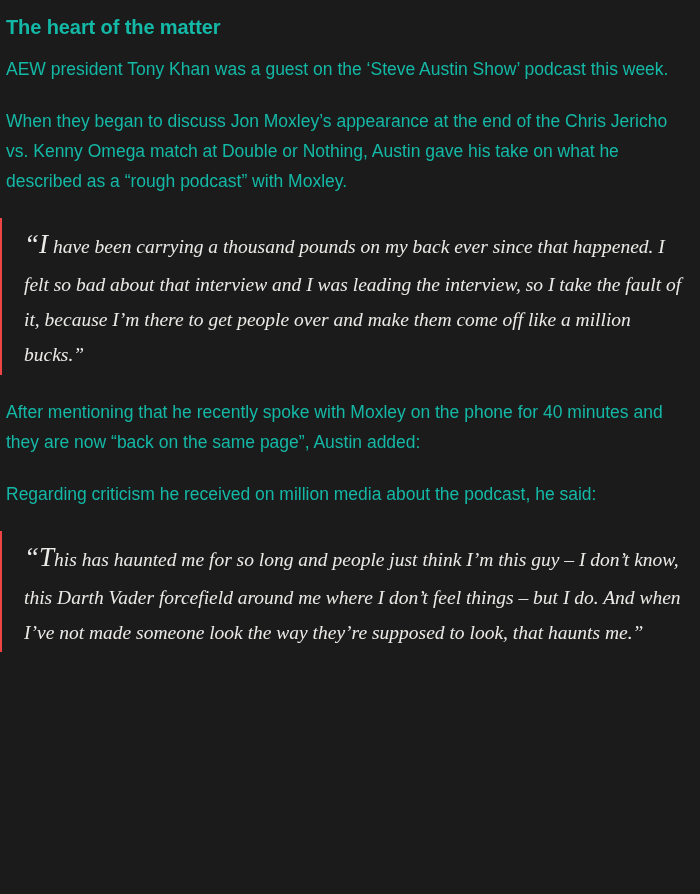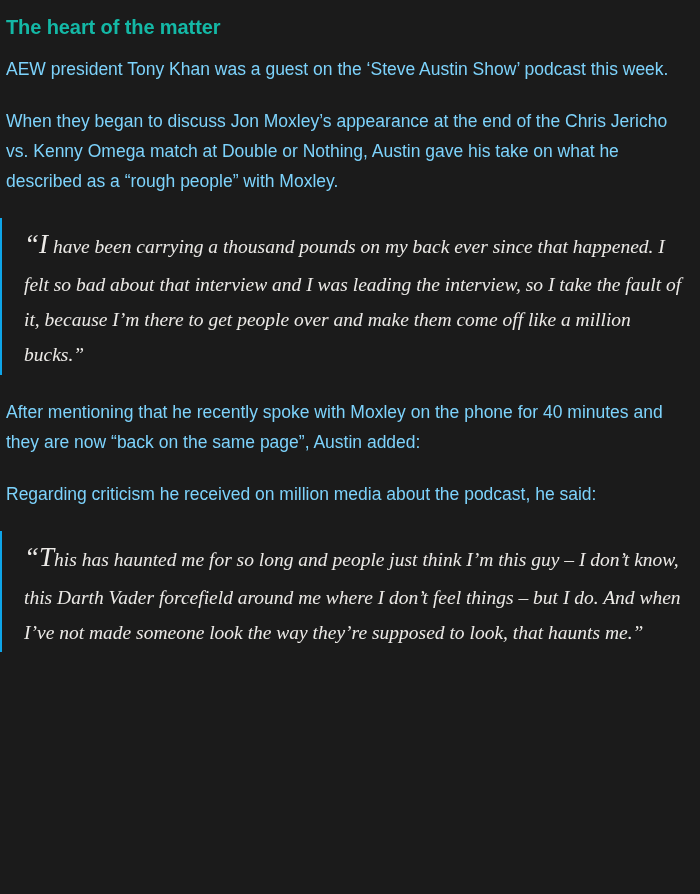--- a/index.html
+++ b/index.html
@@ -22,30 +22,30 @@
     font-weight: bold;
     color: #14b8a6;
     letter-spacing: -0.1px;
     margin: 4px 0 14px 0;
     padding: 0 6px;
     line-height: 1.3;
   }
   .para {
     font-size: 17.5px;
     line-height: 1.72;
-    color: #7dd3fc;
+    color: #14b8a6;
     margin: 0 0 22px 0;
     padding: 0 6px;
     font-weight: 400;
   }
   .quote {
     position: relative;
     margin: 0 0 22px 0;
     padding: 2px 10px 2px 22px;
-    border-left: 2px solid #0ea5e9;
+    border-left: 2px solid #ef4444;
   }
   .quote p {
     margin: 0;
     font-family: "Liberation Serif", serif;
     font-style: italic;
     font-size: 19.5px;
     line-height: 1.78;
     color: #eceae7;
   }
   .quote .dropcap {
@@ -59,21 +59,21 @@
 </style>
 </head>
 <body>
 
 <div class="article">
 
   <h2 class="heading">The heart of the matter</h2>
 
   <p class="para">AEW president Tony Khan was a guest on the ‘Steve Austin Show’ podcast this week.</p>
 
-  <p class="para">When they began to discuss Jon Moxley’s appearance at the end of the Chris Jericho vs. Kenny Omega match at Double or Nothing, Austin gave his take on what he described as a “rough people” with Moxley.</p>
+  <p class="para">When they began to discuss Jon Moxley’s appearance at the end of the Chris Jericho vs. Kenny Omega match at Double or Nothing, Austin gave his take on what he described as a “rough podcast” with Moxley.</p>
 
   <blockquote class="quote">
     <p><span class="openq">“</span><span class="dropcap">I</span><span> have been carrying a thousand pounds on my back ever since that happened. I felt so bad about that interview and I was leading the interview, so I take the fault of it, because I’m there to get people over and make them come off like a million bucks.”</span></p>
   </blockquote>
 
   <p class="para">After mentioning that he recently spoke with Moxley on the phone for 40 minutes and they are now “back on the same page”, Austin added:</p>
 
 
   <p class="para">Regarding criticism he received on million media about the podcast, he said:</p>
 

